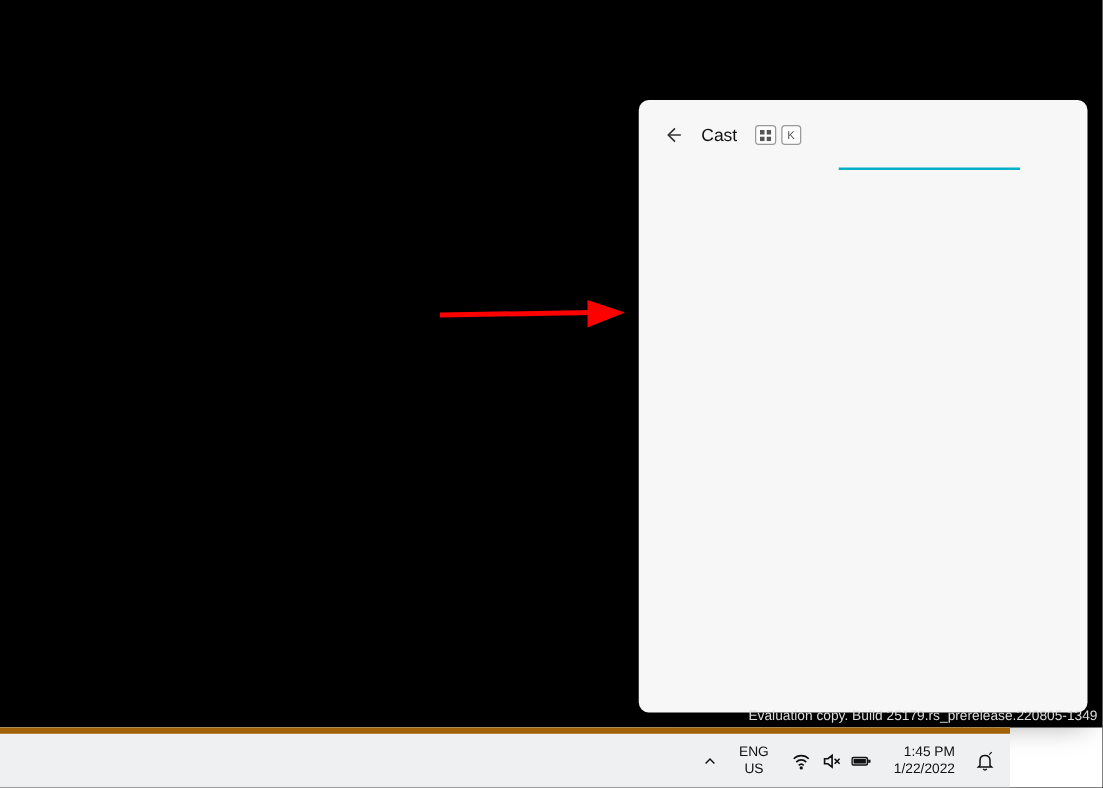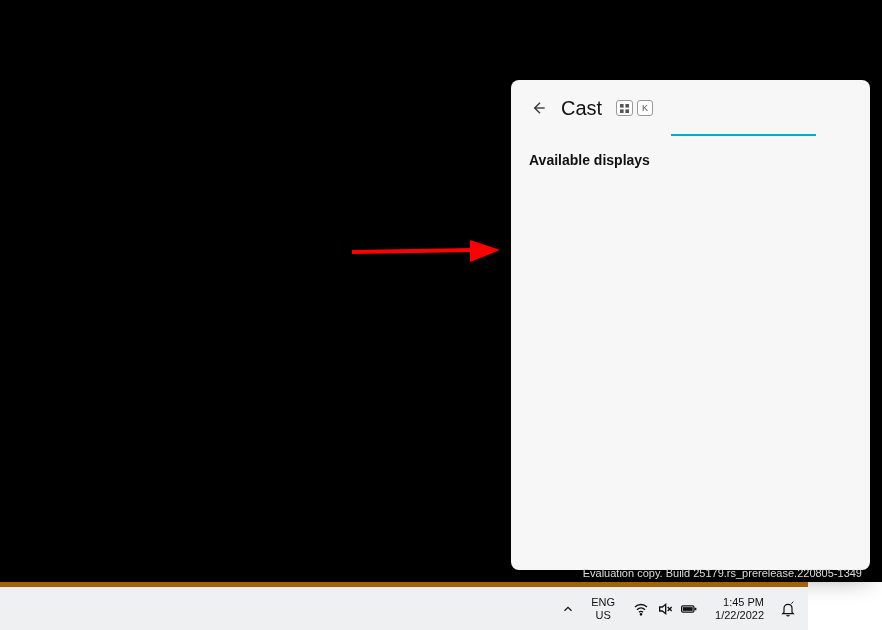--- a/index.html
+++ b/index.html
@@ -27,21 +27,21 @@
     gap: 14px;
     height: 24px;
   }
   .back-btn {
     width: 18px; height: 18px;
     display: flex; align-items: center; justify-content: center;
     cursor: pointer;
   }
   .back-btn svg { width: 16px; height: 16px; }
   .cast-title {
-    font-size: 20px;
+    font-size: 14px;
     font-weight: 400;
     color: #111;
   }
   .shortcut-keys {
     display: flex;
     gap: 4px;
   }
   .keycap {
     display: inline-flex;
     align-items: center;
@@ -70,21 +70,21 @@
     width: 45%;
   }
   .section-title {
     margin-top: 16px;
     font-size: 14px;
     font-weight: 600;
     color: #111;
   }
   .watermark {
     position: absolute;
-    right: 20px;
+    right: 4px;
     bottom: 2px;
     color: #ddd;
     font-size: 11px;
     text-align: right;
     line-height: 14px;
   }
   .annotation-arrow {
     position: absolute;
     left: 352px;
     top: 240px;
@@ -176,21 +176,20 @@
             <rect x="0" y="6" width="4" height="4" fill="#555"></rect>
             <rect x="6" y="6" width="4" height="4" fill="#555"></rect>
           </svg>
         </span>
         <span class="keycap">K</span>
       </div>
     </div>
     <div class="progress-track">
       <div class="progress-ind"></div>
     </div>
-    <div class="section-title">Available displays</div>
   </div>
 
   <div class="watermark">
     <div>Evaluation copy. Build 25179.rs_prerelease.220805-1349</div>
   </div>
 </div>
 
 <div class="taskbar">
 
   <div class="tray-btn">

